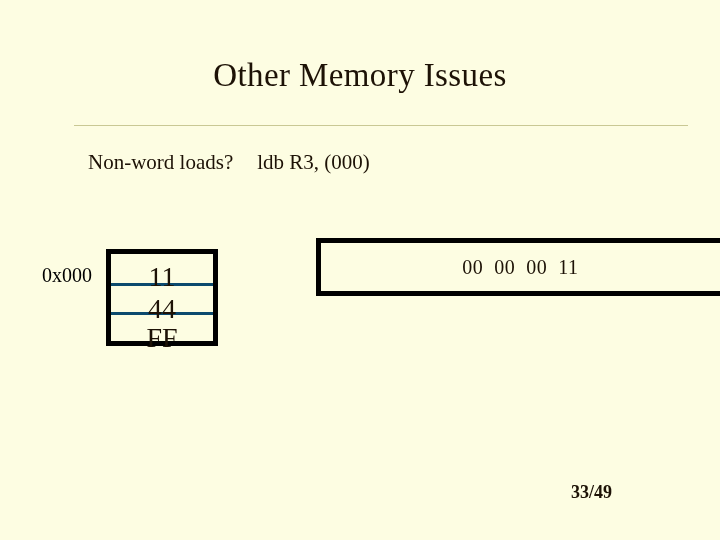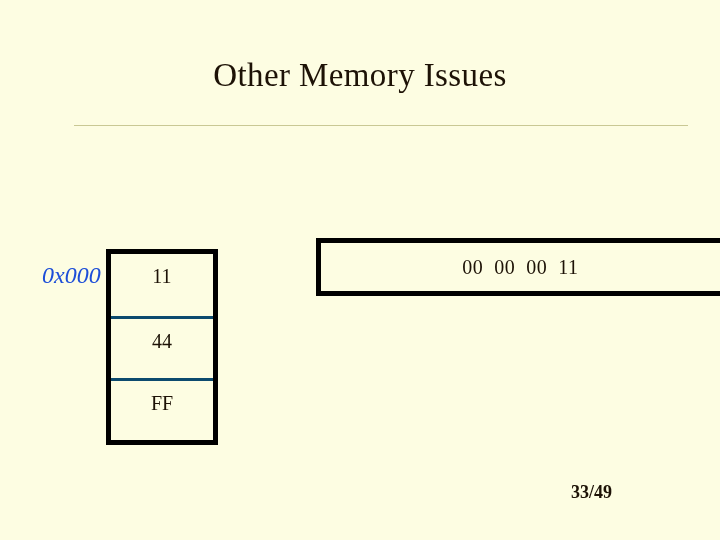--- a/index.html
+++ b/index.html
@@ -57,40 +57,39 @@
   .subtitle-row .gap {
     display: inline-block;
     width: 24px;
   }
 
   
   .mem-label {
     position: absolute;
     left: 42px;
     top: 262px;
-    font-size: 24px;
+    font-size: 20px;
     line-height: 26px;
     white-space: nowrap;
-    color: #1d4ed8;
-    font-style: italic;
+    color: #000000;
   }
   .mem-column {
     position: absolute;
     left: 106px;
     top: 249px;
     width: 112px;
     border: 5px solid #000000;
     box-sizing: border-box;
     background: #FDFDE2;
   }
   .mem-cell {
-    height: 62px;
+    height: 29px;
     line-height: 45px;
     text-align: center;
-    font-size: 20px;
+    font-size: 28px;
     color: #1d1206;
     box-sizing: border-box;
     background: #FDFDE2;
   }
   .mem-cell + .mem-cell {
     border-top: 3px solid #0c4a6e;
   }
 
   
   .reg-box {
@@ -132,20 +131,23 @@
 </style>
 </head>
 <body>
 
 <div class="slide">
 
   <div class="slide-title">Other Memory Issues</div>
 
   <div class="title-rule"></div>
 
+  <div class="subtitle-row">
+    <span>Non-word loads?</span><span class="gap"></span><span>ldb  R3, (000)</span>
+  </div>
 
   <div class="mem-label">0x000</div>
 
   <div class="mem-column">
     <div class="mem-cell">11</div>
     <div class="mem-cell">44</div>
     <div class="mem-cell">FF</div>
   </div>
 
   <div class="reg-box">

